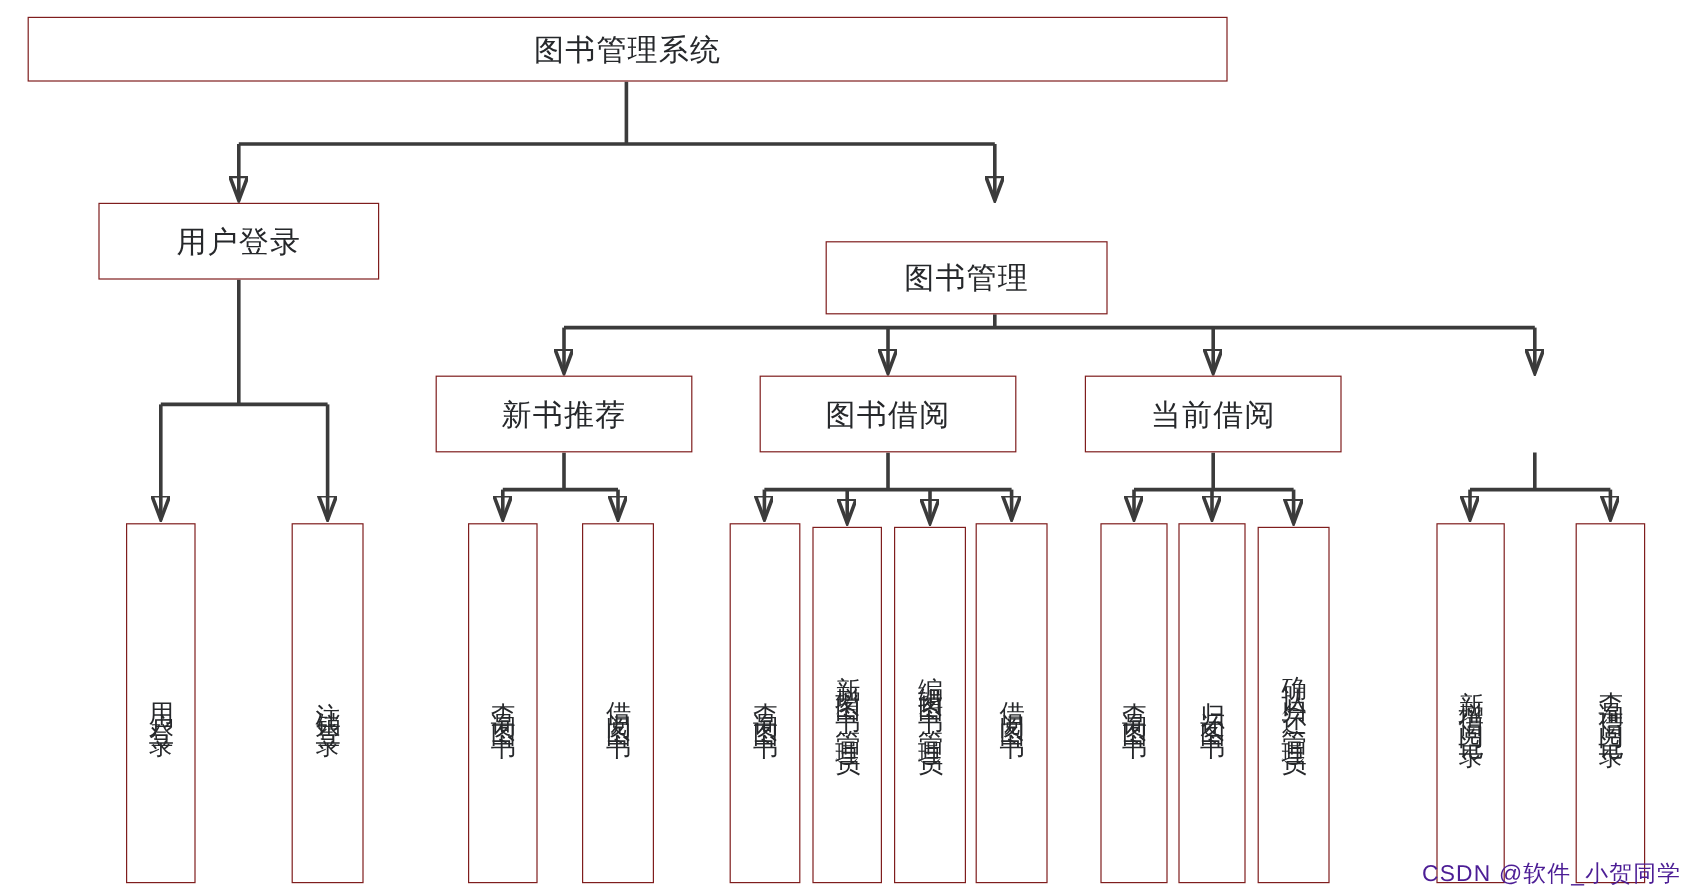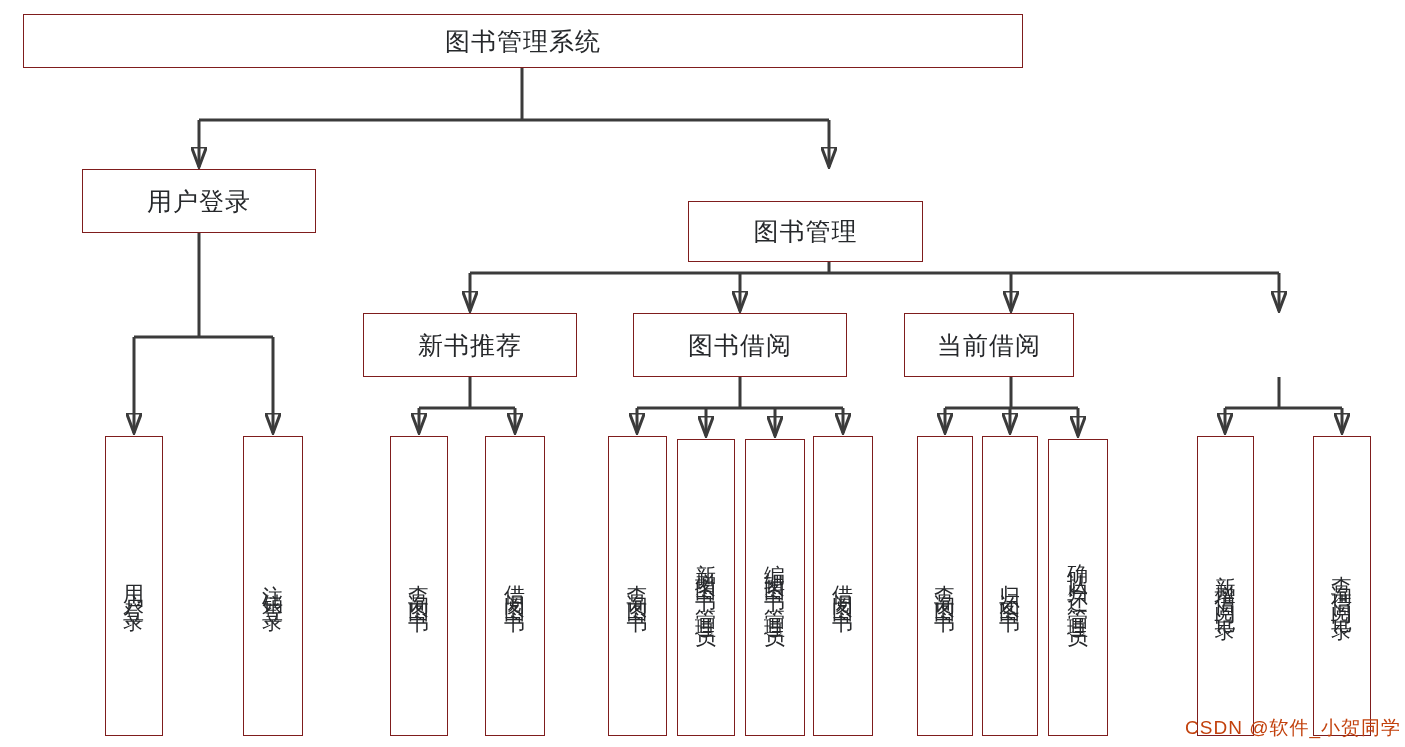--- a/index.html
+++ b/index.html
@@ -34,41 +34,41 @@
     line-height:1;
   }
   
   #n-root{left:23px;top:14px;width:1000px;height:54px;}
   
   #n-login{left:82px;top:169px;width:234px;height:64px;}
   #n-mgmt{left:688px;top:169px;width:235px;height:61px;margin-top:32px;}
   
   #g0{left:363px;top:313px;width:214px;height:64px;}
   #g1{left:633px;top:313px;width:214px;height:64px;}
-  #g2{left:904px;top:313px;width:170px;height:64px;text-align:center;}
+  #g2{left:904px;top:313px;width:214px;height:64px;text-align:center;}
   #g3{left:1171px;top:313px;width:216px;height:64px;}
   
   #v0{left:105px;top:436px;width:58px;height:300px;}
   #v1{left:243px;top:436px;width:60px;height:300px;}
   #v2{left:390px;top:436px;width:58px;height:300px;}
   #v3{left:485px;top:436px;width:60px;height:300px;}
   #v4{left:608px;top:436px;width:59px;height:300px;}
   #v5{left:677px;top:439px;width:58px;height:297px;}
   #v6{left:745px;top:439px;width:60px;height:297px;}
   #v7{left:813px;top:436px;width:60px;height:300px;}
   #v8{left:917px;top:436px;width:56px;height:300px;}
   #v9{left:982px;top:436px;width:56px;height:300px;}
   #v10{left:1048px;top:439px;width:60px;height:297px;}
   #v11{left:1197px;top:436px;width:57px;height:300px;}
   #v12{left:1313px;top:436px;width:58px;height:300px;}
   .watermark{
     position:absolute;
     right:4px;bottom:6px;
     font-size:19px;
-    color:#c2410c;
+    color:#4c1d95;
     letter-spacing:1px;
     z-index:10;
     white-space:nowrap;
   }
 </style>
 </head>
 <body>
 
 <div class="stage">
 

